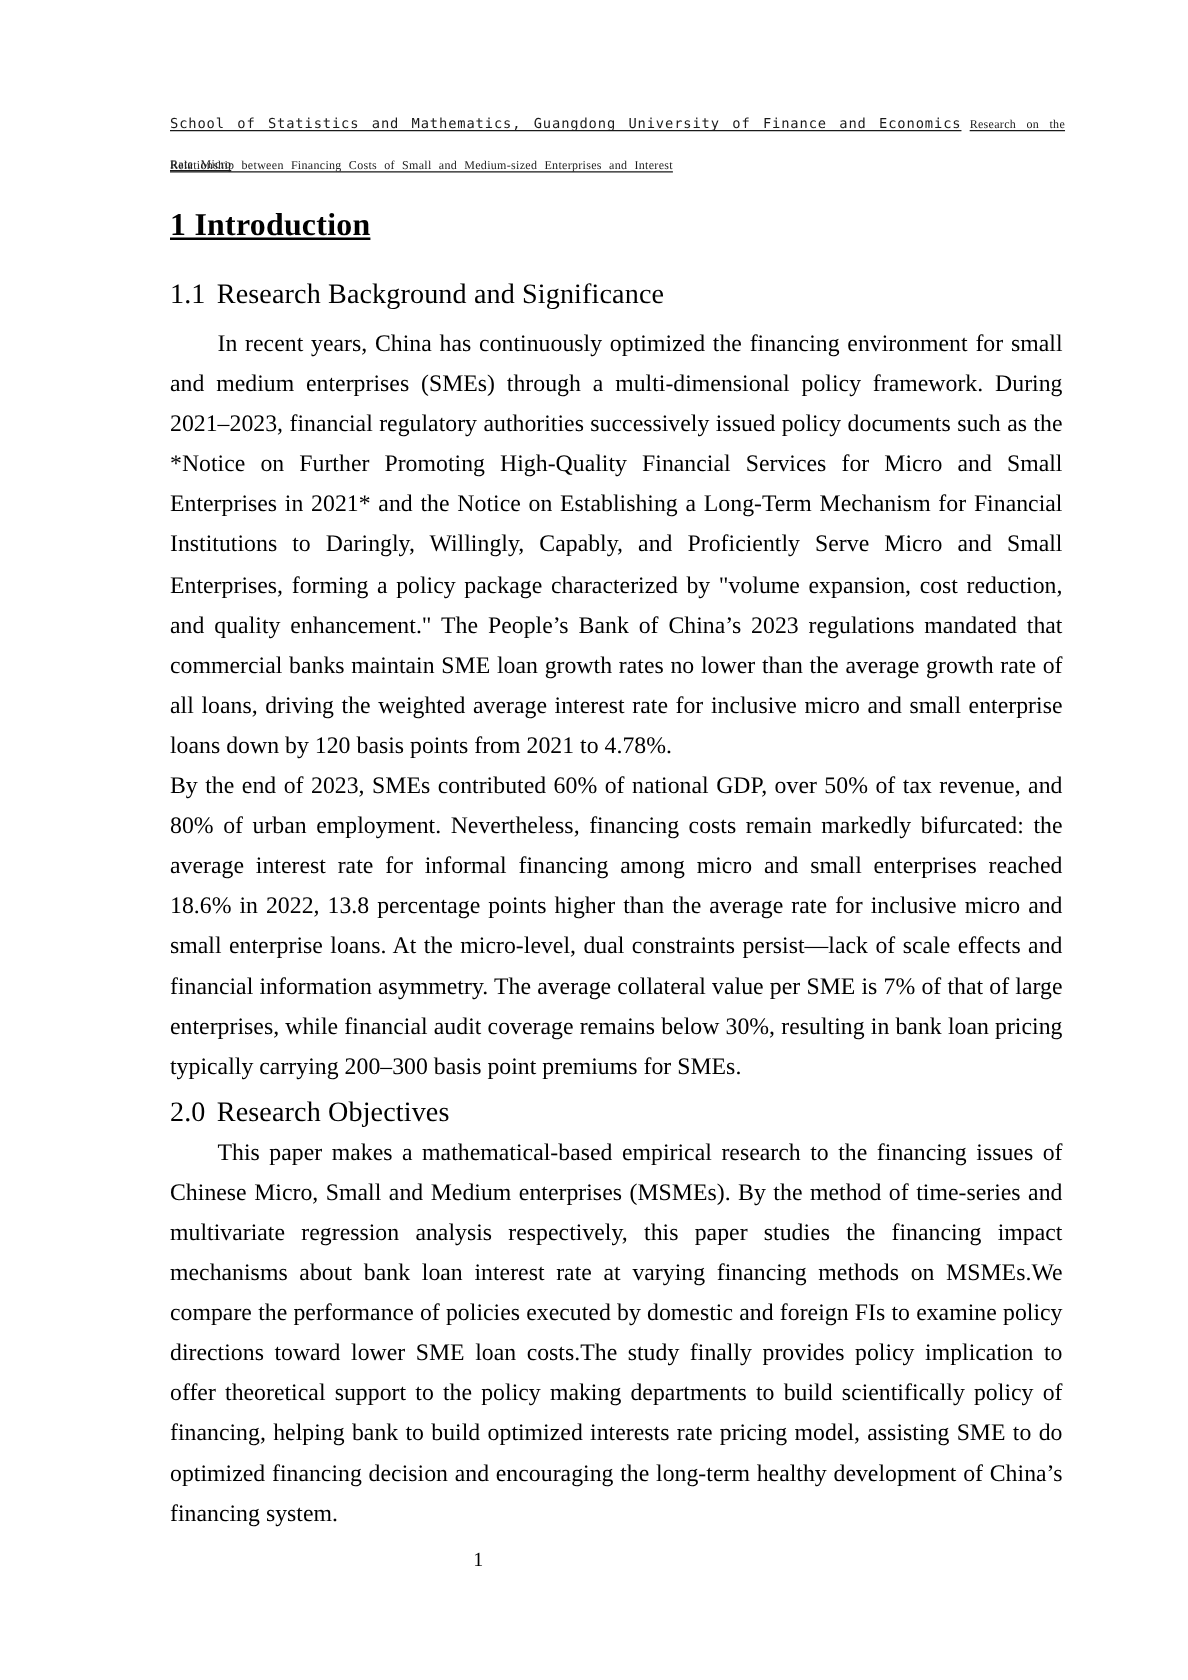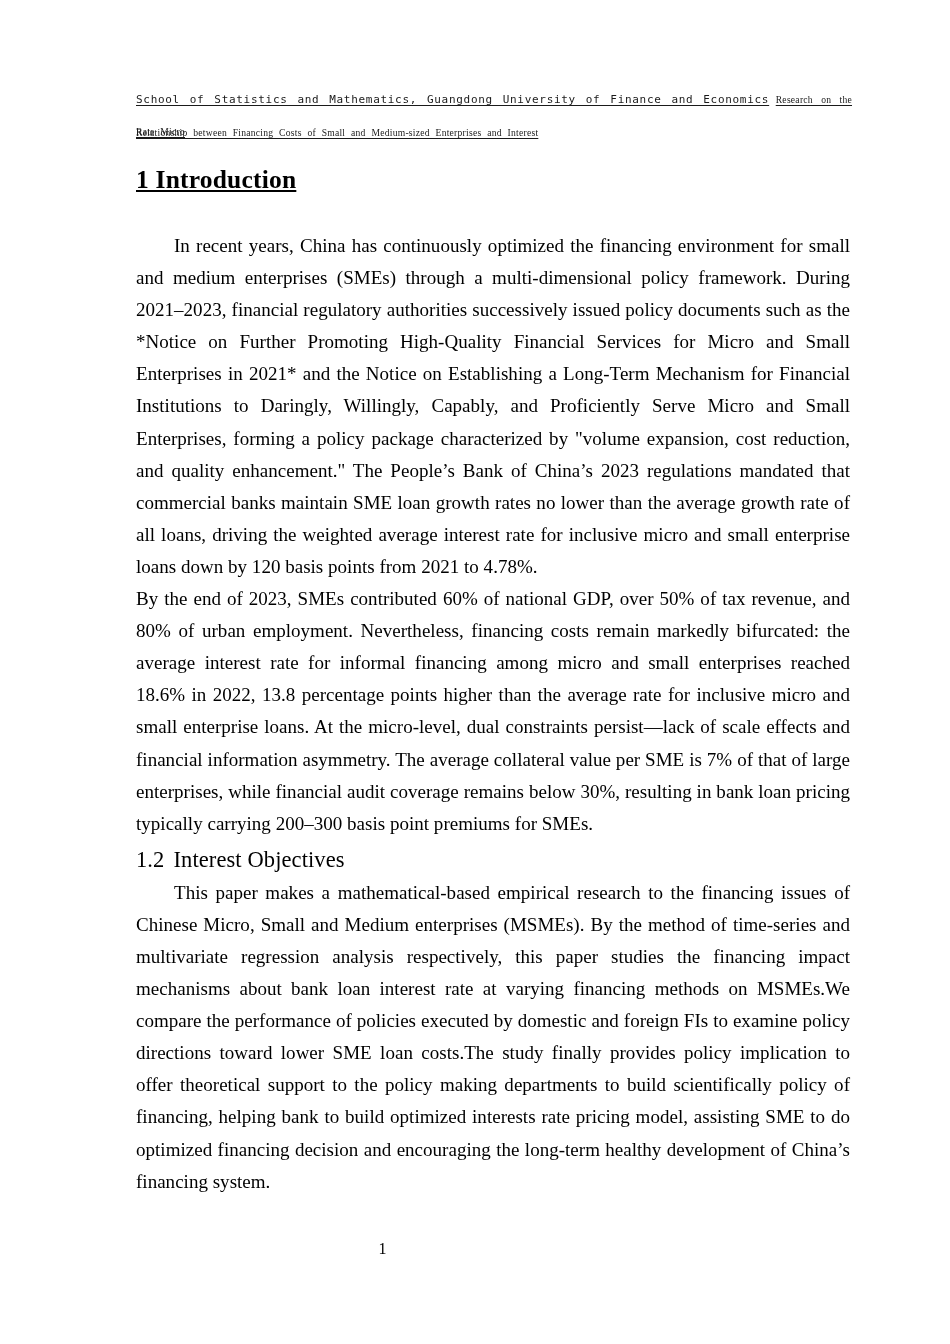--- a/index.html
+++ b/index.html
@@ -132,31 +132,34 @@
       <span class="hdr-seg-serif">Rate Micro</span>
     </div>
   </div>
 
   <div class="content">
 
     <h1 class="doc-h1">1 Introduction</h1>
 
     <div class="sp-h1-h2"></div>
 
+    <h2 class="doc-h2">
+      <span>1.1</span><span class="h2-gap"></span><span>Research Background and Significance</span>
+    </h2>
 
     <div class="sp-h2-p"></div>
 
     <p class="doc-p indent">In recent years, China has continuously optimized the financing environment for small and medium enterprises (SMEs) through a multi-dimensional policy framework. During 2021–2023, financial regulatory authorities successively issued policy documents such as the *Notice on Further Promoting High-Quality Financial Services for Micro and Small Enterprises in 2021* and the Notice on Establishing a Long-Term Mechanism for Financial Institutions to Daringly, Willingly, Capably, and Proficiently Serve Micro and Small Enterprises, forming a policy package characterized by "volume expansion, cost reduction, and quality enhancement." The People’s Bank of China’s 2023 regulations mandated that commercial banks maintain SME loan growth rates no lower than the average growth rate of all loans, driving the weighted average interest rate for inclusive micro and small enterprise loans down by 120 basis points from 2021 to 4.78%.</p>
 
     <p class="doc-p">By the end of 2023, SMEs contributed 60% of national GDP, over 50% of tax revenue, and 80% of urban employment. Nevertheless, financing costs remain markedly bifurcated: the average interest rate for informal financing among micro and small enterprises reached 18.6% in 2022, 13.8 percentage points higher than the average rate for inclusive micro and small enterprise loans. At the micro-level, dual constraints persist—lack of scale effects and financial information asymmetry. The average collateral value per SME is 7% of that of large enterprises, while financial audit coverage remains below 30%, resulting in bank loan pricing typically carrying 200–300 basis point premiums for SMEs.</p>
 
     <div class="sp-p-h2"></div>
 
     <h2 class="doc-h2">
-      <span>1.2</span><span class="h2-gap"></span><span>Interest Objectives</span>
+      <span>2.0</span><span class="h2-gap"></span><span>Research Objectives</span>
     </h2>
 
     <div class="sp-h2b-p"></div>
 
     <p class="doc-p indent">This paper makes a mathematical-based empirical research to the financing issues of Chinese Micro, Small and Medium enterprises (MSMEs). By the method of time-series and multivariate regression analysis respectively, this paper studies the financing impact mechanisms about bank loan interest rate at varying financing methods on MSMEs.We compare the performance of policies executed by domestic and foreign FIs to examine policy directions toward lower SME loan costs.The study finally provides policy implication to offer theoretical support to the policy making departments to build scientifically policy of financing, helping bank to build optimized interests rate pricing model, assisting SME to do optimized financing decision and encouraging the long-term healthy development of China’s financing system.</p>
 
   </div>
 
   <div class="page-number">1</div>
 

